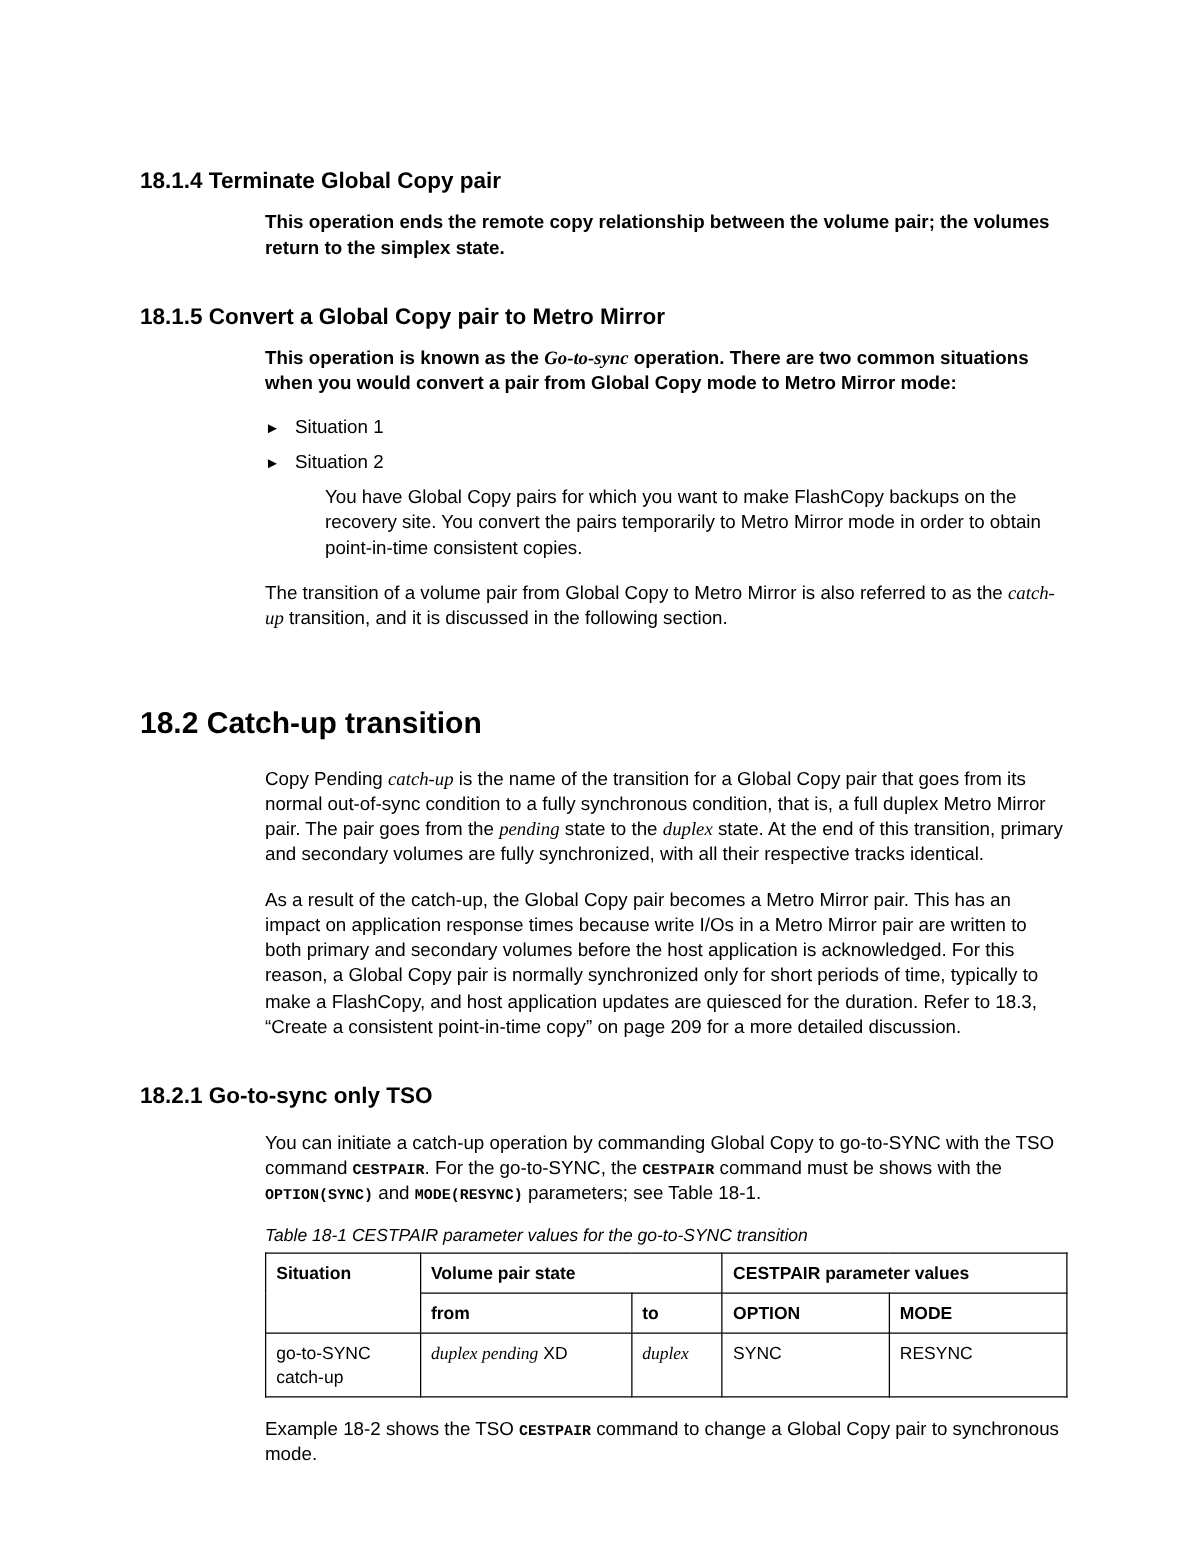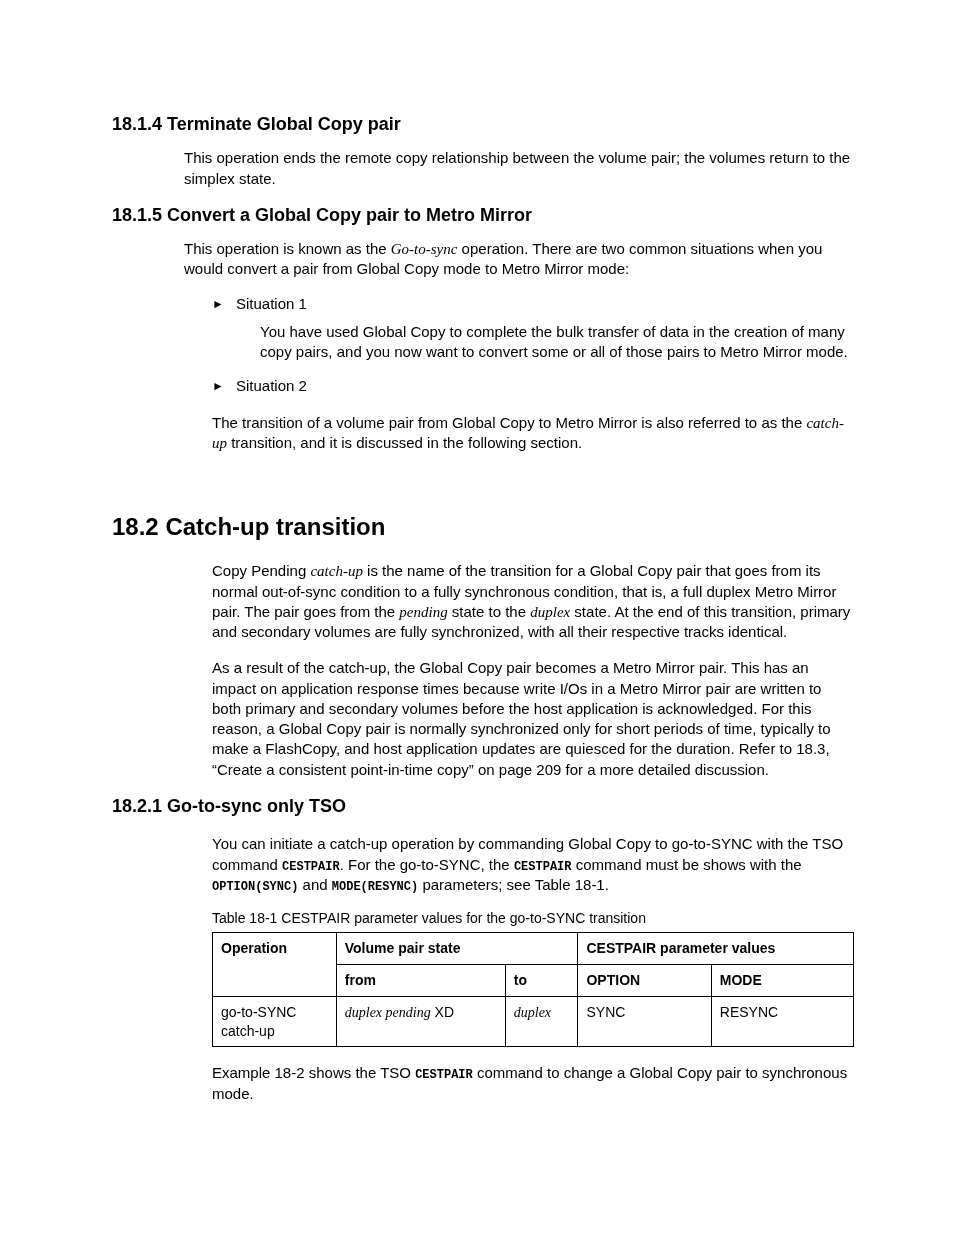--- a/index.html
+++ b/index.html
@@ -7,32 +7,33 @@
     font-size: 15px;
     color: #000;
     background: #fff;
     margin: 0;
     padding: 100px 100px 60px 112px;
     line-height: 1.35;
   }
   .heading-sub {
     font-size: 18px;
     font-weight: bold;
-    margin: 12px 0 12px 0;
+    margin: 32px 0 12px 0;
   }
   .heading-main {
     font-size: 24px;
     font-weight: bold;
     margin: 58px 0 18px 0;
   }
   .body-text {
     margin: 16px 0 14px 100px;
   }
   .body-text-top {
-    margin: 0 0 14px 72px;
+    margin: 0 0 14px 100px;
+    font-weight: bold;
   }
   .list-block {
     margin: 0 0 10px 100px;
   }
   .list-item {
     margin: 0 0 8px 0;
     position: relative;
     padding-left: 24px;
   }
   .list-item .marker {
@@ -44,20 +45,21 @@
   .list-sub {
     margin: 8px 0 14px 24px;
   }
   .italic { font-style: italic; font-family: "Times New Roman", Times, serif; }
   .mono {
     font-family: "Courier New", Courier, monospace;
     font-weight: bold;
     font-size: 12px;
   }
   .table-caption {
+    font-style: italic;
     font-size: 14px;
     margin: 14px 0 4px 100px;
   }
   table {
     border-collapse: collapse;
     margin: 0 0 14px 100px;
     width: calc(100% - 100px);
     font-size: 14px;
   }
   th, td {
@@ -76,25 +78,25 @@
 
 <div class="heading-sub">18.1.5  Convert a Global Copy pair to Metro Mirror</div>
 <p class="body-text-top">
   <span>This operation is known as the </span><span class="italic">Go-to-sync</span><span> operation. There are two common situations when you would convert a pair from Global Copy mode to Metro Mirror mode:</span>
 </p>
 
 <div class="list-block">
   <div class="list-item">
     <span class="marker">►</span>
     <span>Situation 1</span>
-    <div class="list-sub">You have used Global Copy to complete the bulk transfer of data in the creation of many copy pairs, and you now want to convert some or all of those pairs to Metro Mirror mode.</div>
   </div>
   <div class="list-item">
     <span class="marker">►</span>
     <span>Situation 2</span>
+    <div class="list-sub">You have Global Copy pairs for which you want to make FlashCopy backups on the recovery site. You convert the pairs temporarily to Metro Mirror mode in order to obtain point-in-time consistent copies.</div>
   </div>
 </div>
 
 <p class="body-text">
   <span>The transition of a volume pair from Global Copy to Metro Mirror is also referred to as the </span><span class="italic">catch-up</span><span> transition, and it is discussed in the following section.</span>
 </p>
 
 <div class="heading-main">18.2  Catch-up transition</div>
 
 <p class="body-text">
@@ -107,21 +109,21 @@
 
 <p class="body-text">
   <span>You can initiate a catch-up operation by commanding Global Copy to go-to-SYNC with the TSO command </span><span class="mono">CESTPAIR</span><span>. For the go-to-SYNC, the </span><span class="mono">CESTPAIR</span><span> command must be shows with the </span><span class="mono">OPTION(SYNC)</span><span> and </span><span class="mono">MODE(RESYNC)</span><span> parameters; see Table 18-1.</span>
 </p>
 
 <div class="table-caption">Table 18-1   CESTPAIR parameter values for the go-to-SYNC transition</div>
 
 <table>
   <tbody>
       <tr>
-    <th rowspan="2">Operation</th>
+    <th rowspan="2">Situation</th>
     <th colspan="2">Volume pair state</th>
     <th colspan="2">CESTPAIR parameter values</th>
   </tr>
   <tr>
     <th>from</th>
     <th>to</th>
     <th>OPTION</th>
     <th>MODE</th>
   </tr>
   <tr>

